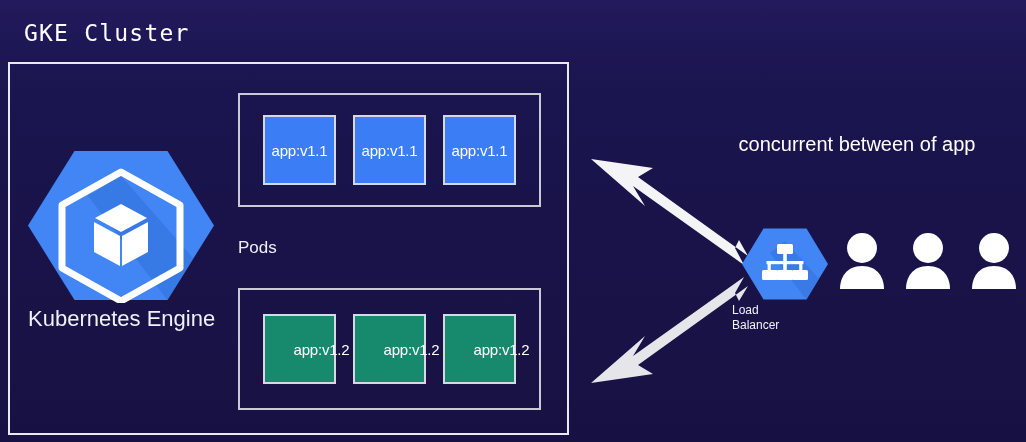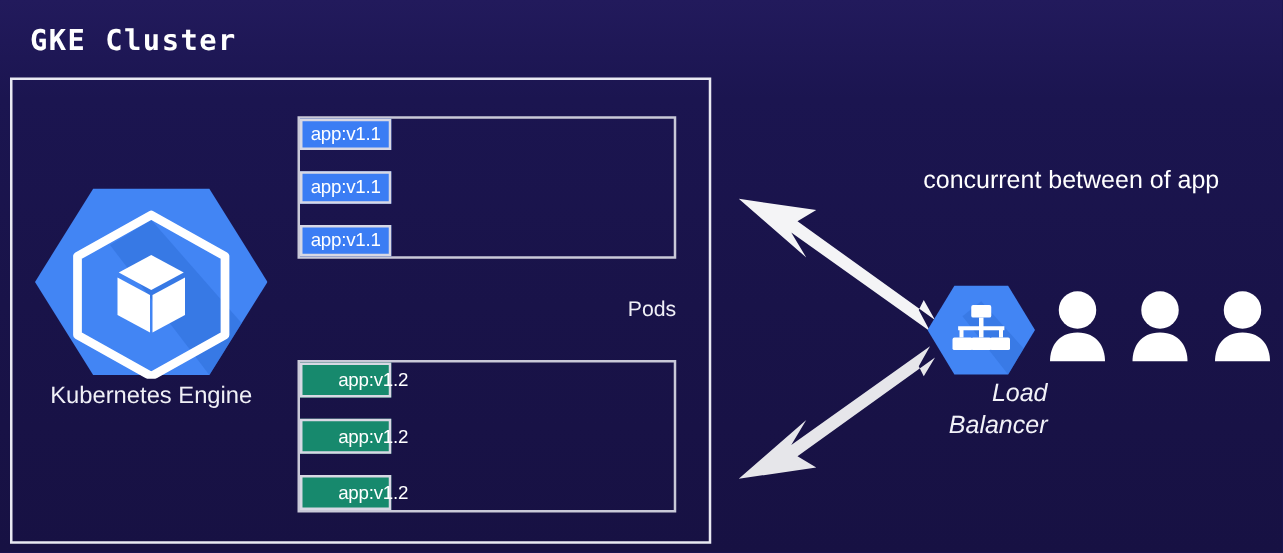--- a/index.html
+++ b/index.html
@@ -22,21 +22,21 @@
     overflow: hidden;
   }
 
   
   #cluster-title {
     position: absolute;
     left: 24px;
     top: 20px;
     font-family: "DejaVu Sans Mono", "Liberation Mono", monospace;
     font-size: 23px;
-    font-weight: bold;
+    font-weight: normal;
     letter-spacing: 1.2px;
     color: #ffffff;
     white-space: nowrap;
   }
 
   
   #cluster-box {
     position: absolute;
     left: 8px;
     top: 62px;
@@ -60,21 +60,21 @@
     width: 186px;
     height: 155px;
   }
   #gke-hex-wrap svg { display: block; }
   #gke-label {
     position: absolute;
     left: 0;
     top: 158px;
     width: 186px;
     text-align: center;
-    font-size: 19px;
+    font-size: 22px;
     color: #f0f0f6;
     white-space: nowrap;
   }
 
   
   .pod-group {
     position: absolute;
     border: 2px solid #c9c9d8;
     box-sizing: border-box;
     background: transparent;
@@ -82,24 +82,23 @@
   #pod-group-v11 { left: 238px; top: 93px; width: 303px; height: 114px; }
   #pod-group-v12 { left: 238px; top: 288px; width: 303px; height: 122px; }
 
   .pod-row {
     position: absolute;
     left: 0;
     top: 0;
     width: 100%;
     height: 100%;
     display: flex;
-    align-items: flex-start;
+    align-items: center;
     justify-content: center;
     gap: 17px;
-    flex-direction: column;
   }
 
   .pod {
     width: 73px;
     height: 70px;
     border: 2px solid #d8d8e4;
     box-sizing: border-box;
     display: flex;
     align-items: center;
     justify-content: center;
@@ -109,21 +108,21 @@
     white-space: nowrap;
   }
   .pod.v11 { background: #3b7df4; }
   .pod.v12 { background: #17896d; padding-left: 44px; }
 
   #pods-label {
     position: absolute;
     left: 238px;
     top: 238px;
     width: 303px;
-    text-align: right;
+    text-align: left;
     font-size: 17px;
     color: #efeff6;
   }
 
   
   #arrow-layer {
     position: absolute;
     left: 0; top: 0;
     width: 1026px;
     height: 442px;
@@ -150,25 +149,24 @@
     width: 86px;
     height: 116px;
   }
   #lb-hex-wrap { position: relative; width: 86px; height: 74px; }
   #lb-hex-wrap svg { display: block; }
   #lb-label {
     position: absolute;
     left: -10px;
     top: 76px;
     width: 106px;
-    text-align: right;
-    font-size: 20px;
+    text-align: left;
+    font-size: 12px;
     line-height: 1.25;
     color: #f2f2f8;
-    font-style: italic;
   }
 
   
   #users {
     position: absolute;
     left: 838px;
     top: 232px;
     width: 180px;
     height: 60px;
     display: flex;

